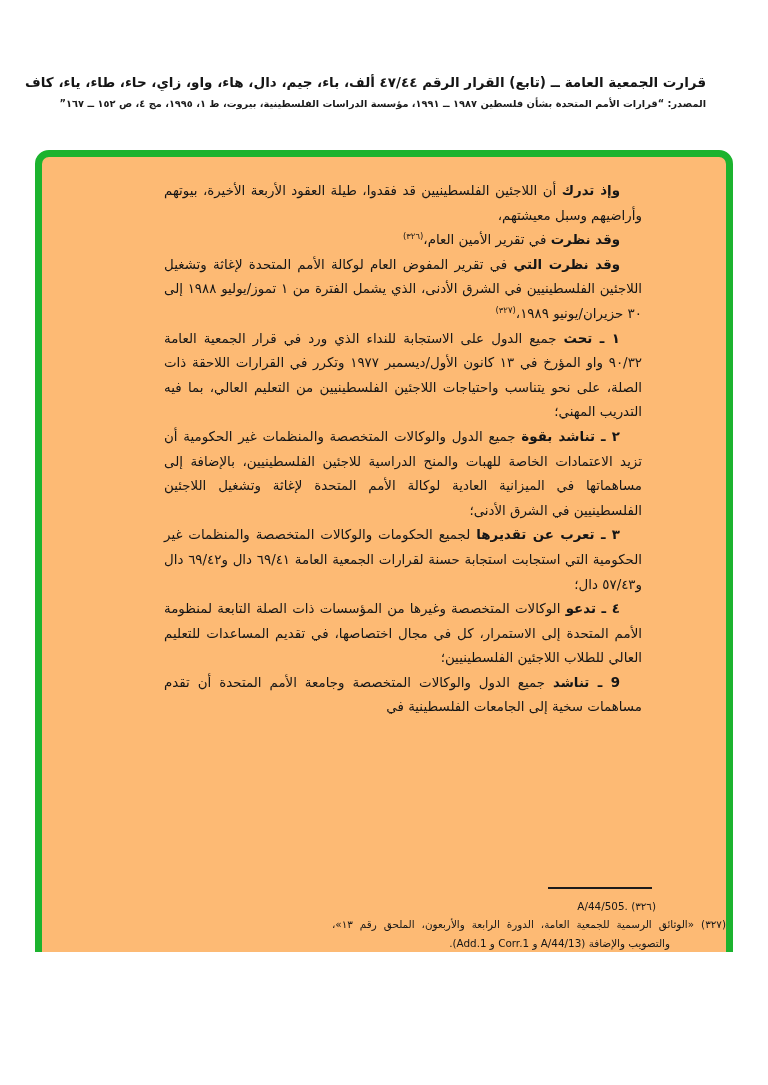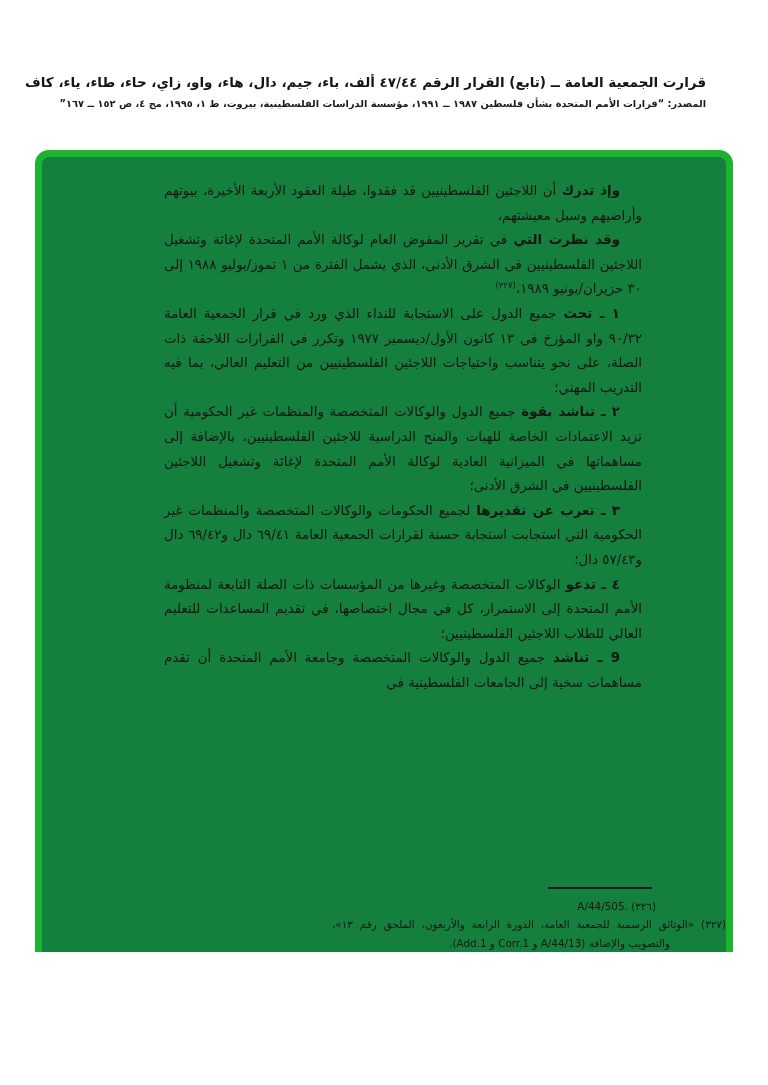--- a/index.html
+++ b/index.html
@@ -8,21 +8,21 @@
     direction:rtl;font-family:"DejaVu Sans",sans-serif;color:#151515;margin:0 auto;
   }
   
   .doc-header{position:absolute;top:74px;right:62px;left:38px;text-align:right;}
   .h1{font-size:13.5px;font-weight:bold;white-space:nowrap;letter-spacing:0;}
   .h2{margin-top:8px;font-size:9.8px;font-weight:bold;white-space:nowrap;color:#1b1b1b;}
   
   .frame{
     position:absolute;top:150px;left:35px;width:698px;height:867px;
     box-sizing:border-box;border:7px solid #c4b5fd;border-radius:14px;
-    overflow:hidden;background:#15803d;
+    overflow:hidden;background:#fdba74;
   }
   
   .body-text{
     margin:22px 84px 0 122px;text-align:justify;
     font-size:13.4px;line-height:24.6px;
   }
   .para{margin:0;text-indent:22px;}
   .lead{font-weight:bold;}
   sup.fnref{font-size:8.5px;line-height:0;vertical-align:super;}
   
@@ -47,20 +47,21 @@
 <div class="page">
 
   <header class="doc-header">
     <div class="h1">قرارت الجمعية العامة ــ (تابع) القرار الرقم ٤٧/٤٤ ألف، باء، جيم، دال، هاء، واو، زاي، حاء، طاء، ياء، كاف</div>
     <div class="h2">المصدر: “قرارات الأمم المتحدة بشأن فلسطين ١٩٨٧ ــ ١٩٩١، مؤسسة الدراسات الفلسطينية، بيروت، ط ١، ١٩٩٥، مج ٤، ص ١٥٢ ــ ١٦٧”</div>
   </header>
 
   <main class="frame" style="border-color: rgb(28, 179, 46);">
     <section class="body-text" id="paragraphs">
         <p class="para"><strong class="lead">وإذ تدرك</strong> أن اللاجئين الفلسطينيين قد فقدوا، طيلة العقود الأربعة الأخيرة، بيوتهم وأراضيهم وسبل معيشتهم،</p>
+        <p class="para"><strong class="lead">وقد نظرت</strong> في تقرير الأمين العام،<sup class="fnref">(٣٢٦)</sup></p>
         <p class="para"><strong class="lead">وقد نظرت التي</strong> في تقرير المفوض العام لوكالة الأمم المتحدة لإغاثة وتشغيل اللاجئين الفلسطينيين في الشرق الأدنى، الذي يشمل الفترة من ١ تموز/يوليو ١٩٨٨ إلى ٣٠ حزيران/يونيو ١٩٨٩،<sup class="fnref">(٣٢٧)</sup></p>
         <p class="para"><strong class="lead">١ ـ تحث</strong> جميع الدول على الاستجابة للنداء الذي ورد في قرار الجمعية العامة ٩٠/٣٢ واو المؤرخ في ١٣ كانون الأول/ديسمبر ١٩٧٧ وتكرر في القرارات اللاحقة ذات الصلة، على نحو يتناسب واحتياجات اللاجئين الفلسطينيين من التعليم العالي، بما فيه التدريب المهني؛</p>
         <p class="para"><strong class="lead">٢ ـ تناشد بقوة</strong> جميع الدول والوكالات المتخصصة والمنظمات غير الحكومية أن تزيد الاعتمادات الخاصة للهبات والمنح الدراسية للاجئين الفلسطينيين، بالإضافة إلى مساهماتها في الميزانية العادية لوكالة الأمم المتحدة لإغاثة وتشغيل اللاجئين الفلسطينيين في الشرق الأدنى؛</p>
         <p class="para"><strong class="lead">٣ ـ تعرب عن تقديرها</strong> لجميع الحكومات والوكالات المتخصصة والمنظمات غير الحكومية التي استجابت استجابة حسنة لقرارات الجمعية العامة ٦٩/٤١ دال و٦٩/٤٢ دال و٥٧/٤٣ دال؛</p>
         <p class="para"><strong class="lead">٤ ـ تدعو</strong> الوكالات المتخصصة وغيرها من المؤسسات ذات الصلة التابعة لمنظومة الأمم المتحدة إلى الاستمرار، كل في مجال اختصاصها، في تقديم المساعدات للتعليم العالي للطلاب اللاجئين الفلسطينيين؛</p>
         <p class="para"><strong class="lead">9 ـ تناشد</strong> جميع الدول والوكالات المتخصصة وجامعة الأمم المتحدة أن تقدم مساهمات سخية إلى الجامعات الفلسطينية في</p>
       </section>
 
     <section class="footnotes">
       <div class="fn-rule"></div>

